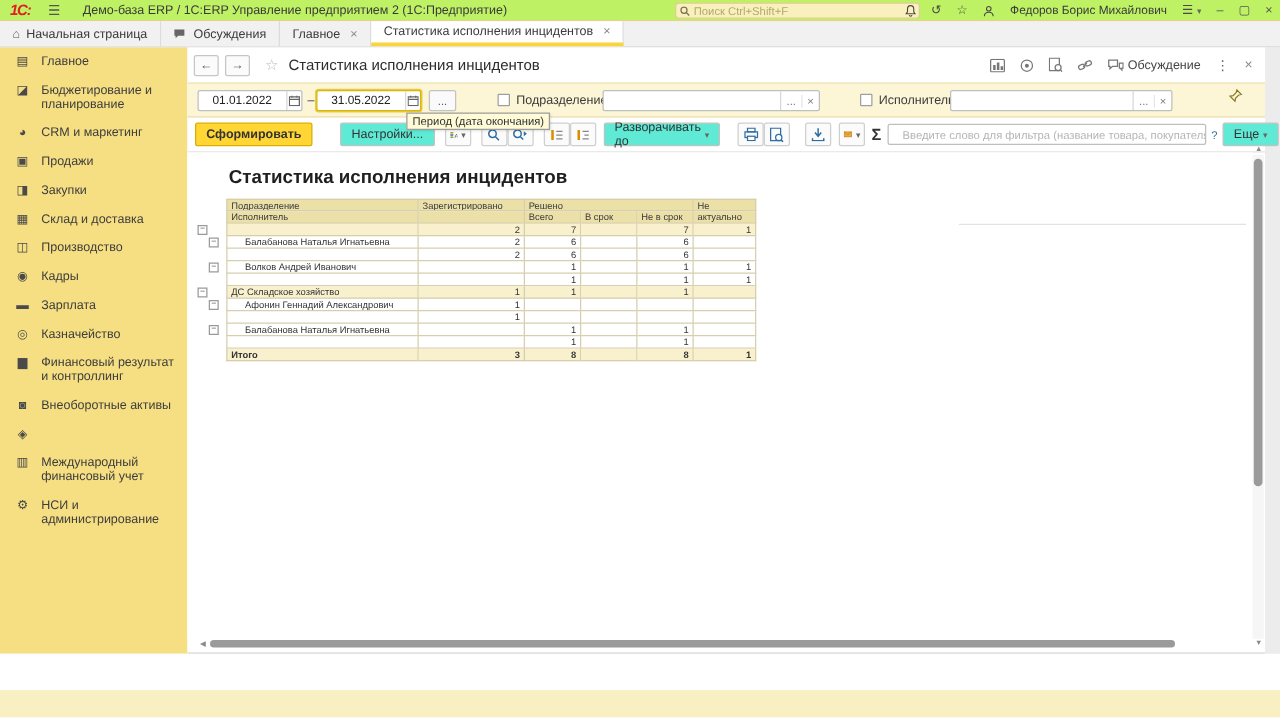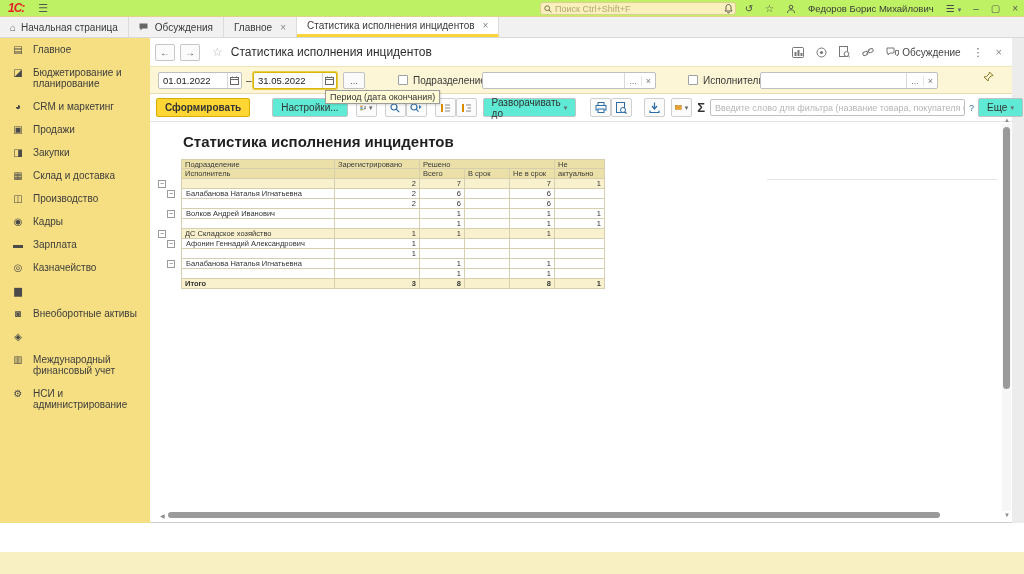--- a/index.html
+++ b/index.html
@@ -40,21 +40,21 @@
   .navbtn { width:20px; height:17px; border:1px solid #c6c6c6; border-radius:2px; background:#fbfbfb; color:#555; font-size:10px; text-align:center; line-height:15px; margin-left:5px; }
   .nav-star { color:#b9b9b9; font-size:12px; margin:0 8px 0 12px; }
   .nav-title { font-size:12px; color:#2e2e2e; }
   .nav-right { position:absolute; right:10px; top:0; height:28px; display:flex; align-items:center; gap:12px; color:#666; font-size:11px; }
   .nav-right .lbl { font-size:10px; color:#444; margin-left:3px; }
 
   .filterrow { position:absolute; left:0; top:28px; width:862px; height:28px; background:#fcf6d6; border-top:1px solid #eee4b8; border-bottom:1px solid #e9ddb0; }
   .f-abs { position:absolute; top:5px; height:17px; }
   .inp { background:#fff; border:1px solid #bfbfbf; border-radius:2px; height:17px; font-size:9.5px; color:#222; display:flex; align-items:center; }
   .inp.focused { border:1px solid #d9b60a; box-shadow:0 0 0 1px #e8cb4a; }
-  .inp .val { padding:0 4px; flex:1; }
+  .inp .val { padding:0 11px; flex:1; }
   .cal-btn { width:14px; height:15px; border-left:1px solid #d8d8d8; display:flex; align-items:center; justify-content:center; }
   .mini-btn { border:1px solid #c2c2c2; background:#fafafa; border-radius:2px; height:17px; font-size:9px; color:#555; display:inline-flex; align-items:center; justify-content:center; }
   .chk { width:10px; height:10px; border:1px solid #9f9f9f; background:#fff; border-radius:1px; }
   .f-label { font-size:10px; color:#3a3a3a; line-height:17px; }
   .inner-btns { display:flex; align-items:center; border-left:1px solid #d8d8d8; height:15px; }
   .inner-btns span { padding:0 4px; color:#777; font-size:9px; border-left:1px solid #e6e6e6; }
   .inner-btns span:first-child { border-left:none; }
 
   .toolbar { position:absolute; left:0; top:56px; width:862px; height:28px; border-bottom:1px solid #e3e3e3; display:flex; align-items:center; }
   .btn { height:19px; border:1px solid #c2c2c2; border-radius:2px; background:#5eead4; font-size:10px; color:#333; display:inline-flex; align-items:center; justify-content:center; padding:0 8px; }
@@ -79,21 +79,21 @@
   .expbox.l1 { left:1px; } .expbox.l2 { left:10px; }
   .cells { display:flex; }
   .cell { border-right:1px solid #d5cfb0; border-bottom:1px solid #d5cfb0; padding:0 3px; line-height:9px; overflow:hidden; white-space:nowrap; }
   .cells.first .cell { border-top:1px solid #d5cfb0; }
   .cell:first-child { border-left:1px solid #d5cfb0; }
   .c-name { width:154px; } .c-reg { width:85px; } .c-num { width:45px; } .c-last { width:50px; }
   .num { text-align:right; }
   .hdr .cell { background:#ece0a9; color:#3a3a3a; }
   .row-group1 .cell, .row-total .cell { background:#f9f1cd; }
   .row-total .cell { font-weight:bold; }
-  .row-group2 .c-name { padding-left:4px; }
+  .row-group2 .c-name { padding-left:14px; }
   .hline-right { position:absolute; left:617px; top:57px; width:230px; height:1px; background:#e3e3e3; }
 
   
   .vscroll { position:absolute; left:852px; top:86px; width:9px; height:387px; background:#f6f6f6; }
   .vthumb { position:absolute; left:1px; top:3px; width:7px; height:262px; background:#9a9a9a; border-radius:4px; }
   .varrow { position:absolute; left:2px; font-size:6px; color:#8a8a8a; }
   .hscroll { position:absolute; left:10px; top:473px; width:842px; height:8px; background:#fff; display:flex; align-items:center; }
   .hthumb { position:absolute; left:8px; top:1px; width:772px; height:6px; background:#9a9a9a; border-radius:3px; }
   .harrow { font-size:6px; color:#8a8a8a; }
 
@@ -104,20 +104,21 @@
   .pin-ico { color:#8a7a2a; font-size:11px; }
 </style>
 </head>
 <body>
 
 <div class="screen">
 
   <div class="titlebar">
     <span class="logo">1С:</span>
     <span class="menu-burger">☰</span>
+    <span class="app-title">Демо-база ERP / 1C:ERP Управление предприятием 2 (1С:Предприятие)</span>
     <div class="search-box">
       <span class="mag">
         <svg width="8" height="8" viewBox="0 0 8 8">
             <circle cx="3.2" cy="3.2" r="2.4" fill="none" stroke="#7a7250" stroke-width="1"></circle>
             <line x1="5" y1="5" x2="7.4" y2="7.4" stroke="#7a7250" stroke-width="1"></line>
           </svg>
       </span>
       <span>Поиск Ctrl+Shift+F</span>
     </div>
     <div class="tb-icons">
@@ -202,20 +203,21 @@
       <div class="side-item">
         <span class="side-ico">▬</span>
         <span>Зарплата</span>
       </div>
       <div class="side-item">
         <span class="side-ico">◎</span>
         <span>Казначейство</span>
       </div>
       <div class="side-item">
         <span class="side-ico">▆</span>
+        <span>Финансовый результат и контроллинг</span>
       </div>
       <div class="side-item">
         <span class="side-ico">◙</span>
         <span>Внеоборотные активы</span>
       </div>
       <div class="side-item">
         <span class="side-ico">◈</span>
       </div>
       <div class="side-item">
         <span class="side-ico">▥</span>

